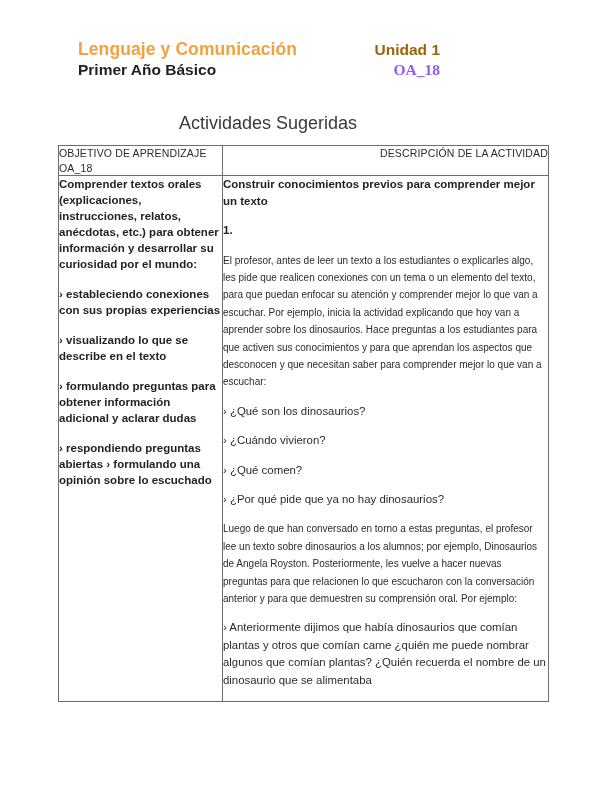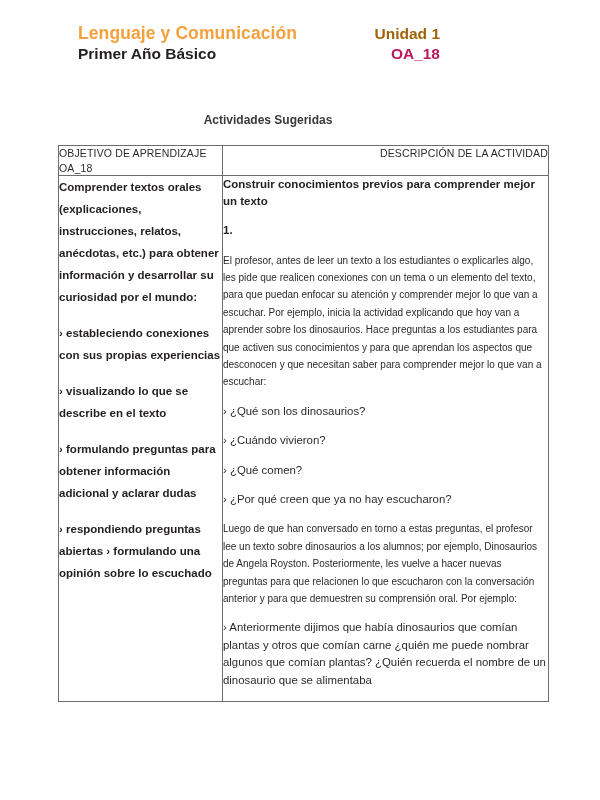--- a/index.html
+++ b/index.html
@@ -18,21 +18,21 @@
     position: relative;
     width: 600px;
     height: 800px;
     box-sizing: border-box;
   }
 
   
   .doc-header {
     position: absolute;
     left: 0;
-    top: 23px;
+    top: 39px;
     width: 492px;
     height: 50px;
   }
   .header-left {
     position: absolute;
     left: 78px;
     top: 0;
     text-align: left;
   }
   .header-right {
@@ -59,34 +59,35 @@
   .unit-main {
     font-size: 15.5px;
     font-weight: bold;
     color: #a16207;
     line-height: 21px;
     white-space: nowrap;
   }
   .unit-sub {
     font-size: 15.5px;
     font-weight: bold;
-    color: #be185d;
+    color: #8b5cf6;
     line-height: 20px;
     white-space: nowrap;
+    font-family: Liberation Serif, serif;
   }
 
   
   .section-heading {
     position: absolute;
     left: 0;
     top: 113px;
     width: 536px;
     text-align: center;
-    font-size: 12px;
-    font-weight: bold;
+    font-size: 18px;
+    font-weight: normal;
     color: #3a3a3a;
   }
 
   
   .act-table {
     position: absolute;
     left: 58px;
     top: 145px;
     width: 490px;
     border-collapse: collapse;
@@ -115,21 +116,21 @@
     padding: 8px 8px 12px 8px;
   }
   .body-cell-right {
     padding: 8px 10px 10px 9px;
   }
 
   .oa-text {
     font-size: 11.5px;
     font-weight: bold;
     color: #231f20;
-    line-height: 22px;
+    line-height: 16px;
   }
   .oa-text p {
     margin: 0 0 14px 0;
   }
   .oa-text p:last-child { margin-bottom: 0; }
 
   .act-lead {
     font-size: 11.5px;
     font-weight: bold;
     color: #231f20;
@@ -201,21 +202,21 @@
           </div>
         </td>
 
         <td class="body-cell-right">
           <p class="act-lead">Construir conocimientos previos para comprender mejor un texto</p>
           <p class="act-num">1.</p>
           <p class="act-p">El profesor, antes de leer un texto a los estudiantes o explicarles algo, les pide que realicen conexiones con un tema o un elemento del texto, para que puedan enfocar su atención y comprender mejor lo que van a escuchar. Por ejemplo, inicia la actividad explicando que hoy van a aprender sobre los dinosaurios. Hace preguntas a los estudiantes para que activen sus conocimientos y para que aprendan los aspectos que desconocen y que necesitan saber para comprender mejor lo que van a escuchar:</p>
           <p class="act-q">› ¿Qué son los dinosaurios?</p>
           <p class="act-q">› ¿Cuándo vivieron?</p>
           <p class="act-q">› ¿Qué comen?</p>
-          <p class="act-q">› ¿Por qué creen que ya no hay escucharon?</p>
+          <p class="act-q">› ¿Por qué pide que ya no hay dinosaurios?</p>
           <p class="act-p">Luego de que han conversado en torno a estas preguntas, el profesor lee un texto sobre dinosaurios a los alumnos; por ejemplo, Dinosaurios de Angela Royston. Posteriormente, les vuelve a hacer nuevas preguntas para que relacionen lo que escucharon con la conversación anterior y para que demuestren su comprensión oral. Por ejemplo:</p>
           <p class="act-q">› Anteriormente dijimos que había dinosaurios que comían plantas y otros que comían carne ¿quién me puede nombrar algunos que comían plantas? ¿Quién recuerda el nombre de un dinosaurio que se alimentaba</p>
         </td>
 
       </tr>
     </tbody>
   </table>
 
 </div>
 

